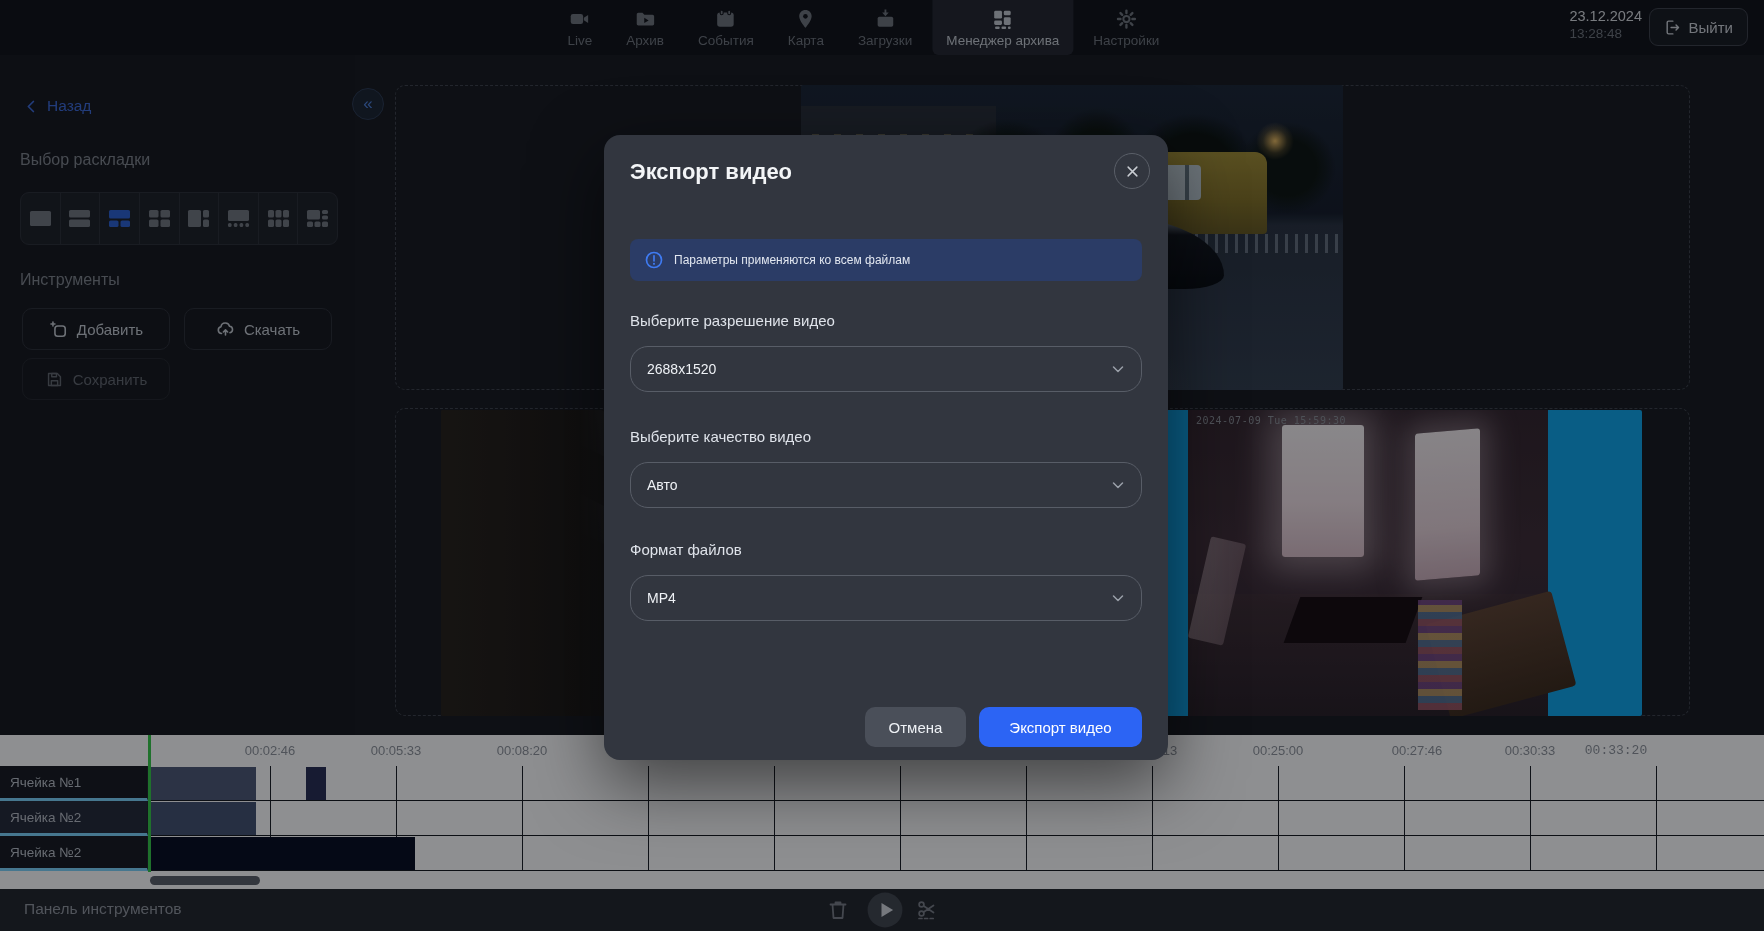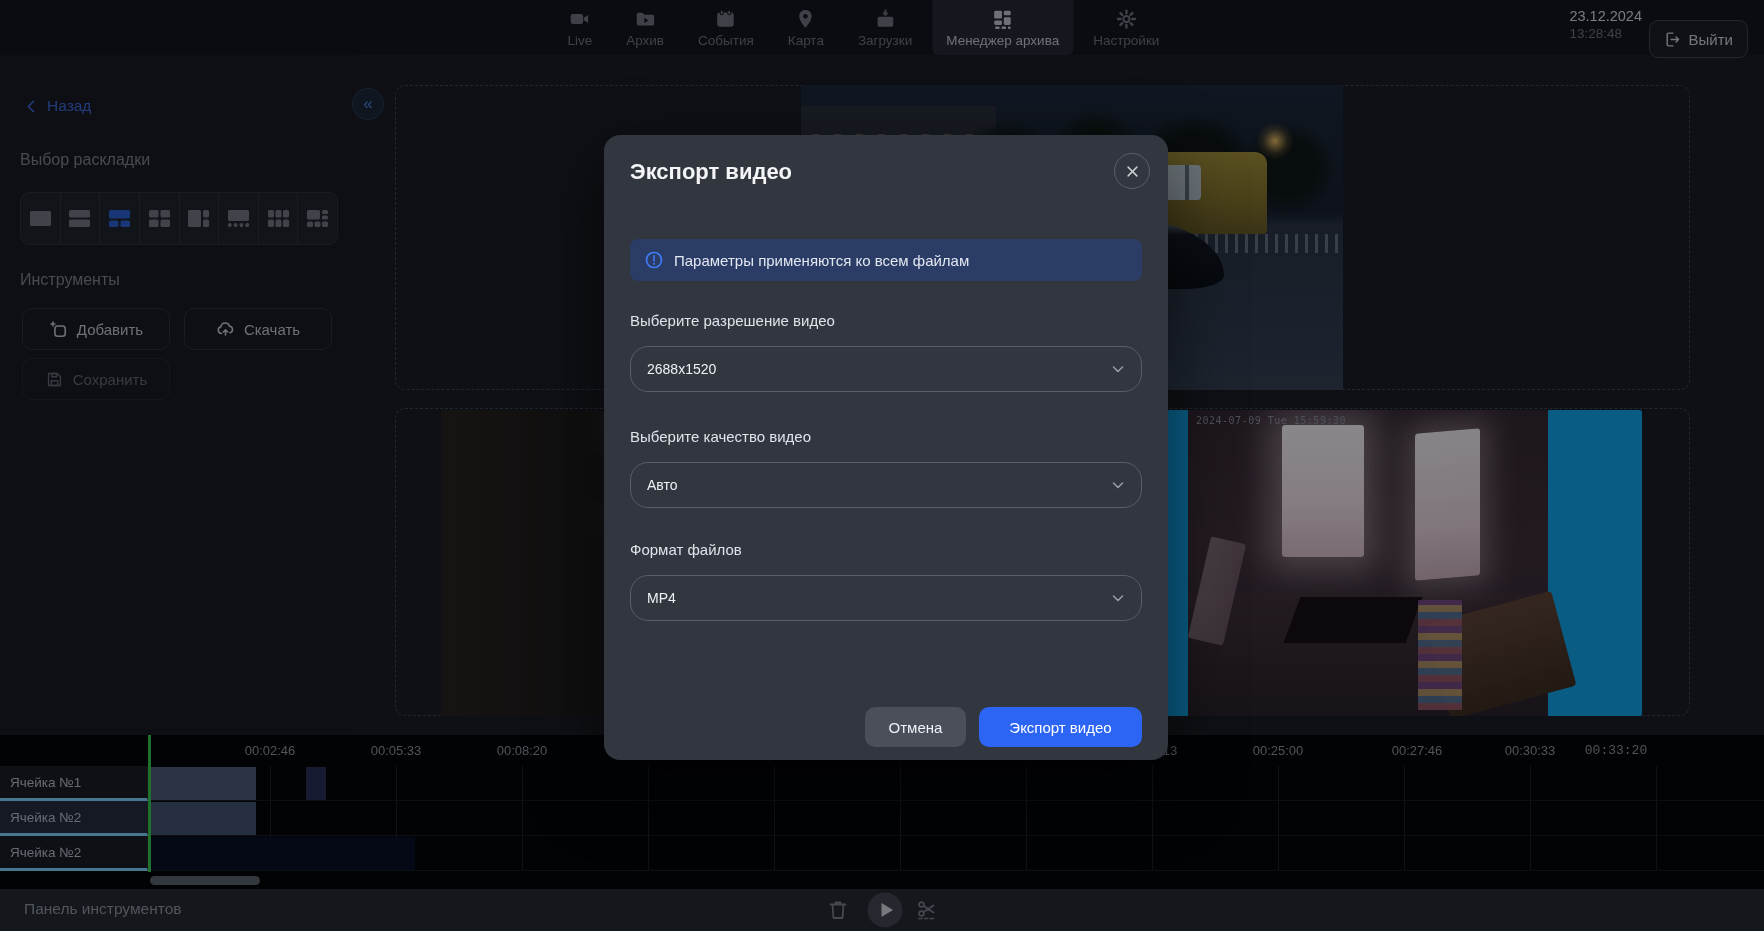--- a/index.html
+++ b/index.html
@@ -13,21 +13,21 @@
                display:flex; align-items:stretch; gap:6px; }
   .nav-item { display:flex; flex-direction:column; align-items:center; justify-content:center;
               gap:3px; padding:7px 14px; color:#6e737b; cursor:pointer; border-radius:0 0 6px 6px; }
   .nav-item .nav-icon { width:22px; height:22px; display:block; }
   .nav-item .nav-icon svg { width:22px; height:22px; display:block; }
   .nav-item .nav-label { font-size:13.5px; white-space:nowrap; }
   .nav-item.active { background:#23262e; color:#c3c8cf; }
   .nav-right { position:absolute; right:122px; top:8px; text-align:left; }
   .nav-date { font-size:14.5px; color:#d7dade; }
   .nav-time { font-size:13.5px; color:#6e737b; margin-top:2px; }
-  .logout-btn { position:absolute; right:16px; top:20px; height:38px; padding:0 14px;
+  .logout-btn { position:absolute; right:16px; top:8px; height:38px; padding:0 14px;
                 display:flex; align-items:center; gap:8px; background:#171a20;
                 border:1px solid #3c4049; border-radius:9px; color:#ced2d8; font-size:15px; cursor:pointer;margin-left:42px; }
   .logout-btn svg { width:17px; height:17px; }
 
   
   .sidebar { position:absolute; left:0; top:55px; width:355px; height:680px; background:#15171c; }
   .back-link { position:absolute; left:24px; top:42px; display:flex; align-items:center; gap:8px;
                color:#3b68d8; font-size:15.5px; cursor:pointer; }
   .back-link svg { width:15px; height:15px; }
   .section-label { position:absolute; left:20px; color:#7e838b; font-size:16px; }
@@ -109,21 +109,21 @@
   .v3-radiator { left:3%; top:42%; width:10%; height:34%; border-radius:3px; opacity:.4;
       transform:rotate(13deg); background:linear-gradient(90deg,#e3ccd2,#b396a0); }
   .v3-desk { right:-5%; bottom:4%; width:36%; height:32%; border-radius:4px; transform:rotate(-15deg);
       background:linear-gradient(180deg,#5d4231 0%,#3c2a1b 100%); }
   .v3-binders { right:24%; bottom:2%; width:12%; height:36%; opacity:.85;
       background:repeating-linear-gradient(0deg,#a35a6a 0 7px,#5a7aa0 7px 14px,#c4a06a 14px 21px,#7a4a8a 21px 28px); }
   .v3-timestamp { position:absolute; left:8px; top:5px; font-family:"DejaVu Sans Mono",monospace;
       font-size:10px; color:#8b8f96; letter-spacing:.5px; }
 
   
-  .timeline { position:absolute; left:0; top:735px; width:1764px; height:154px; background:#000000; }
+  .timeline { position:absolute; left:0; top:735px; width:1764px; height:154px; background:#ffffff; }
   .tl-header { position:absolute; left:0; top:0; width:1764px; height:31px; }
   .tick { position:absolute; top:8px; transform:translateX(-50%); font-size:13px; color:#8e939b; white-space:nowrap; }
   .gridline { position:absolute; top:31px; width:1px; height:105px; background:#191d24; }
   .lane { position:absolute; left:0; width:1764px; height:35px; border-bottom:1px solid #13161c; }
   .lane-label { position:absolute; left:0; width:148px; height:35px; background:#16191f;
       border-bottom:3px solid #7dd3fc; border-right:1px solid #20242c;
       display:flex; align-items:center; padding-left:10px; font-size:13.5px; color:#b9bec6; cursor:pointer; }
   .lane-label.highlight { background:#242938; }
   .clip { position:absolute; top:1px; height:33px; cursor:pointer; }
   .playhead { position:absolute; left:148px; top:0; width:3px; height:137px; background:#35c948; z-index:4; }
@@ -141,21 +141,21 @@
   .modal { position:absolute; left:604px; top:135px; width:564px; height:625px; background:#32363f;
            border-radius:16px; box-shadow:0 24px 70px rgba(0,0,0,0.55); z-index:50; }
   .m-title { position:absolute; left:26px; top:24px; font-size:22px; font-weight:bold; color:#f3f5f7; }
   .m-close { position:absolute; right:18px; top:18px; width:36px; height:36px; border-radius:50%;
              background:transparent; border:1.5px solid #5a5f68; color:#c9cdd3;
              display:flex; align-items:center; justify-content:center; cursor:pointer; }
   .m-close svg { width:15px; height:15px; }
   .m-banner { position:absolute; left:26px; right:26px; top:104px; height:42px; border-radius:8px;
               background:#2b3c66; display:flex; align-items:center; gap:10px; padding:0 14px; }
   .m-banner svg { width:20px; height:20px; flex:0 0 auto; color:#3f7bf2; }
-  .m-banner-text { font-size:15px; color:#e2e7f0; }
+  .m-banner-text { font-size:12px; color:#e2e7f0; }
   .m-group { position:absolute; left:26px; right:26px; }
   .m-label { font-size:15px; color:#dfe3ea; }
   .m-select { position:absolute; left:0; right:0; top:34px; height:46px; border:1px solid #585d67;
               border-radius:18px; display:flex; align-items:center; justify-content:space-between;
               padding:0 14px 0 16px; cursor:pointer; background:transparent; }
   .m-select-value { font-size:14px; color:#eef1f5; }
   .m-select svg { width:18px; height:18px; color:#9aa0a9; }
   .m-btn { position:absolute; top:572px; height:40px; border:none; border-radius:10px;
            font-size:15px; color:#eef1f5; cursor:pointer; font-family:inherit; }
   .m-cancel { right:202px; width:101px; background:#4a4f59; }

